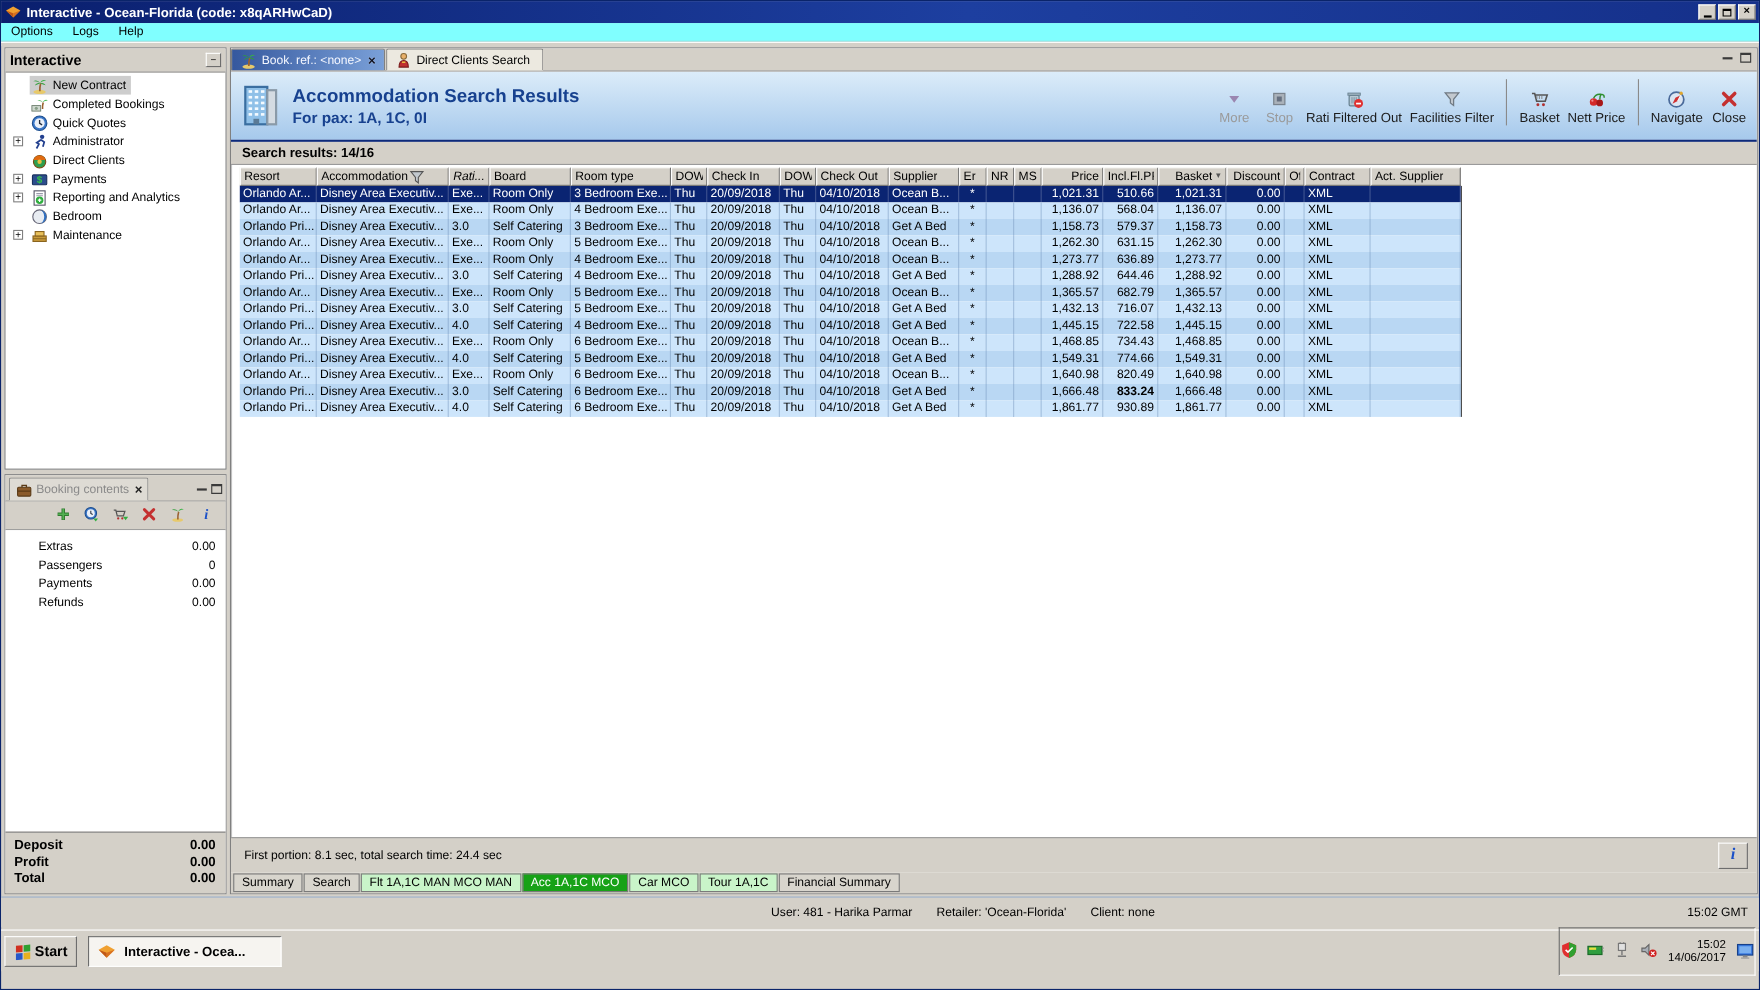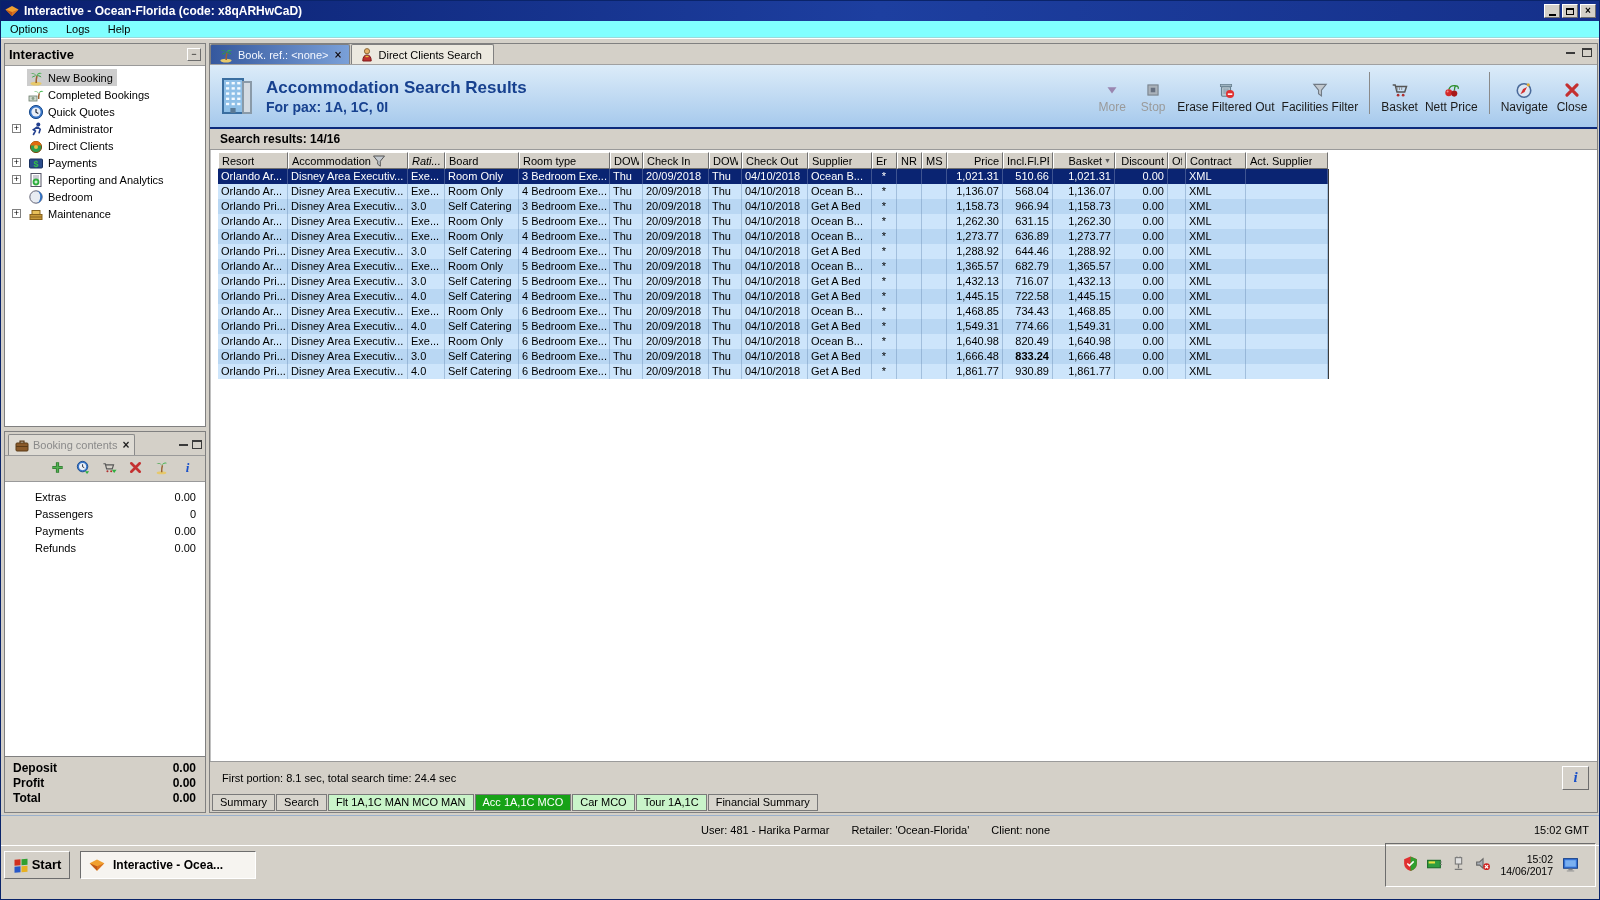--- a/index.html
+++ b/index.html
@@ -137,21 +137,21 @@
     border-top:1px solid #fff; display:flex; align-items:center; padding:0 3px; }
   .start-btn { width:66px; height:28px; background:#d4d0c8; border:1px solid;
     border-color:#fff #6d6d6d #6d6d6d #fff; display:flex; align-items:center; justify-content:center;
     gap:3px; font-weight:bold; font-size:13px; }
   .start-btn svg { width:16px; height:16px; }
   .task-btn { margin-left:10px; width:176px; height:28px; background:#f6f4f0; border:1px solid;
     border-color:#6d6d6d #fff #fff #6d6d6d; display:flex; align-items:center; gap:6px; padding:0 6px;
     font-weight:bold; font-size:12px; white-space:nowrap; overflow:hidden; }
   .task-btn svg { width:20px; height:18px; }
   .tray { margin-left:auto; height:44px; border:1px solid; border-color:#6d6d6d #fff #fff #6d6d6d;
-    display:flex; align-items:center; gap:7px; padding:0 16px; }
+    display:flex; align-items:center; gap:7px; padding:0 0; }
   .tray .icon svg { width:17px; height:17px; }
   .tray-clock { text-align:right; font-size:10.5px; line-height:12px; margin:0 2px; }
 </style>
 </head>
 <body>
 
 <div class="screen">
 
   <div class="titlebar">
     <span class="icon">
@@ -190,21 +190,21 @@
             <span class="icon">
               <svg viewBox="0 0 16 16">
                 <ellipse cx="8" cy="13.6" rx="5.6" ry="1.9" fill="#e7c96b"></ellipse>
                 <path d="M7.4 13 Q7.3 8.6 8.3 5.4 L9.7 5.9 Q8.8 9.4 9 13z" fill="#9a6230"></path>
                 <path d="M8.5 5.6 C6.8 3 3.8 2.6 2.3 4 C4.9 3.5 6.9 4.4 8.5 5.6z" fill="#2e9e38"></path>
                 <path d="M8.5 5.6 C9.4 2.6 12.4 2 14 3.5 C11.4 3.3 9.8 4.4 8.5 5.6z" fill="#37b344"></path>
                 <path d="M8.5 5.6 C6.4 5 4.3 6 3.8 7.7 C5.9 6.6 7.4 6.4 8.5 5.6z" fill="#2e9e38"></path>
                 <path d="M8.5 5.6 C10.6 4.9 12.9 5.8 13.4 7.6 C11.3 6.4 9.8 6.3 8.5 5.6z" fill="#2e9e38"></path>
               </svg>
             </span>
-            <span class="tree-label">New Booking</span>
+            <span class="tree-label">New Contract</span>
           </span>
         </div>
         <div class="tree-row">
           <span class="expander hidden"></span>
           <span class="tree-inner">
             <span class="icon">
               <svg viewBox="0 0 16 16">
                 <rect x="1" y="9" width="8" height="5" fill="#cfd9cf" stroke="#6a7a6a" stroke-width="0.8"></rect>
                 <circle cx="5" cy="11.5" r="1.4" fill="#8aa08a"></circle>
                 <path d="M10 12 Q9.8 8.5 10.6 6 L12 6.4 Q11.2 9 11.4 12z" fill="#9a6230"></path>
@@ -483,21 +483,21 @@
           <div class="tb-btn">
             <span class="icon">
               <svg viewBox="0 0 16 16">
                 <rect x="4" y="5" width="8" height="8.5" rx="1" fill="#b8c8d2" stroke="#67808f"></rect>
                 <rect x="3" y="3.2" width="10" height="1.8" fill="#9fb4c0" stroke="#67808f" stroke-width="0.7"></rect>
                 <path d="M6.3 6.5v5M8 6.5v5M9.7 6.5v5" stroke="#7a92a2" stroke-width="0.8"></path>
                 <circle cx="11.6" cy="11.6" r="3.6" fill="#e03030"></circle>
                 <rect x="9.6" y="11" width="4" height="1.4" fill="#fff"></rect>
               </svg>
             </span>
-            <span class="tb-label">Erase Filtered Out</span>
+            <span class="tb-label">Rati Filtered Out</span>
           </div>
           <div class="tb-btn">
             <span class="icon">
               <svg viewBox="0 0 16 16">
                 <path d="M2.5 3h11l-4.2 5.2v5l-2.6-2v-3z" fill="#c2c8ce" stroke="#707a84"></path>
               </svg>
             </span>
             <span class="tb-label">Facilities Filter</span>
           </div>
           <span class="tb-sep"></span>
@@ -672,21 +672,21 @@
             <div class="g-cell" style="width: 91px;">3 Bedroom Exe...</div>
             <div class="g-cell" style="width: 33px;">Thu</div>
             <div class="g-cell" style="width: 66px;">20/09/2018</div>
             <div class="g-cell" style="width: 33px;">Thu</div>
             <div class="g-cell" style="width: 66px;">04/10/2018</div>
             <div class="g-cell" style="width: 64px;">Get A Bed</div>
             <div class="g-cell ctr" style="width: 25px;">*</div>
             <div class="g-cell" style="width: 25px;"></div>
             <div class="g-cell" style="width: 25px;"></div>
             <div class="g-cell num" style="width: 56px;">1,158.73</div>
-            <div class="g-cell num" style="width: 50px;">966.94</div>
+            <div class="g-cell num" style="width: 50px;">579.37</div>
             <div class="g-cell num" style="width: 62px;">1,158.73</div>
             <div class="g-cell num" style="width: 53px;">0.00</div>
             <div class="g-cell" style="width: 18px;"></div>
             <div class="g-cell" style="width: 60px;">XML</div>
             <div class="g-cell" style="width: 82px;"></div>
           </div>
           <div class="g-row lt">
             <div class="g-cell" style="width: 70px;">Orlando Ar...</div>
             <div class="g-cell" style="width: 120px;">Disney Area Executiv...</div>
             <div class="g-cell" style="width: 37px;">Exe...</div>

